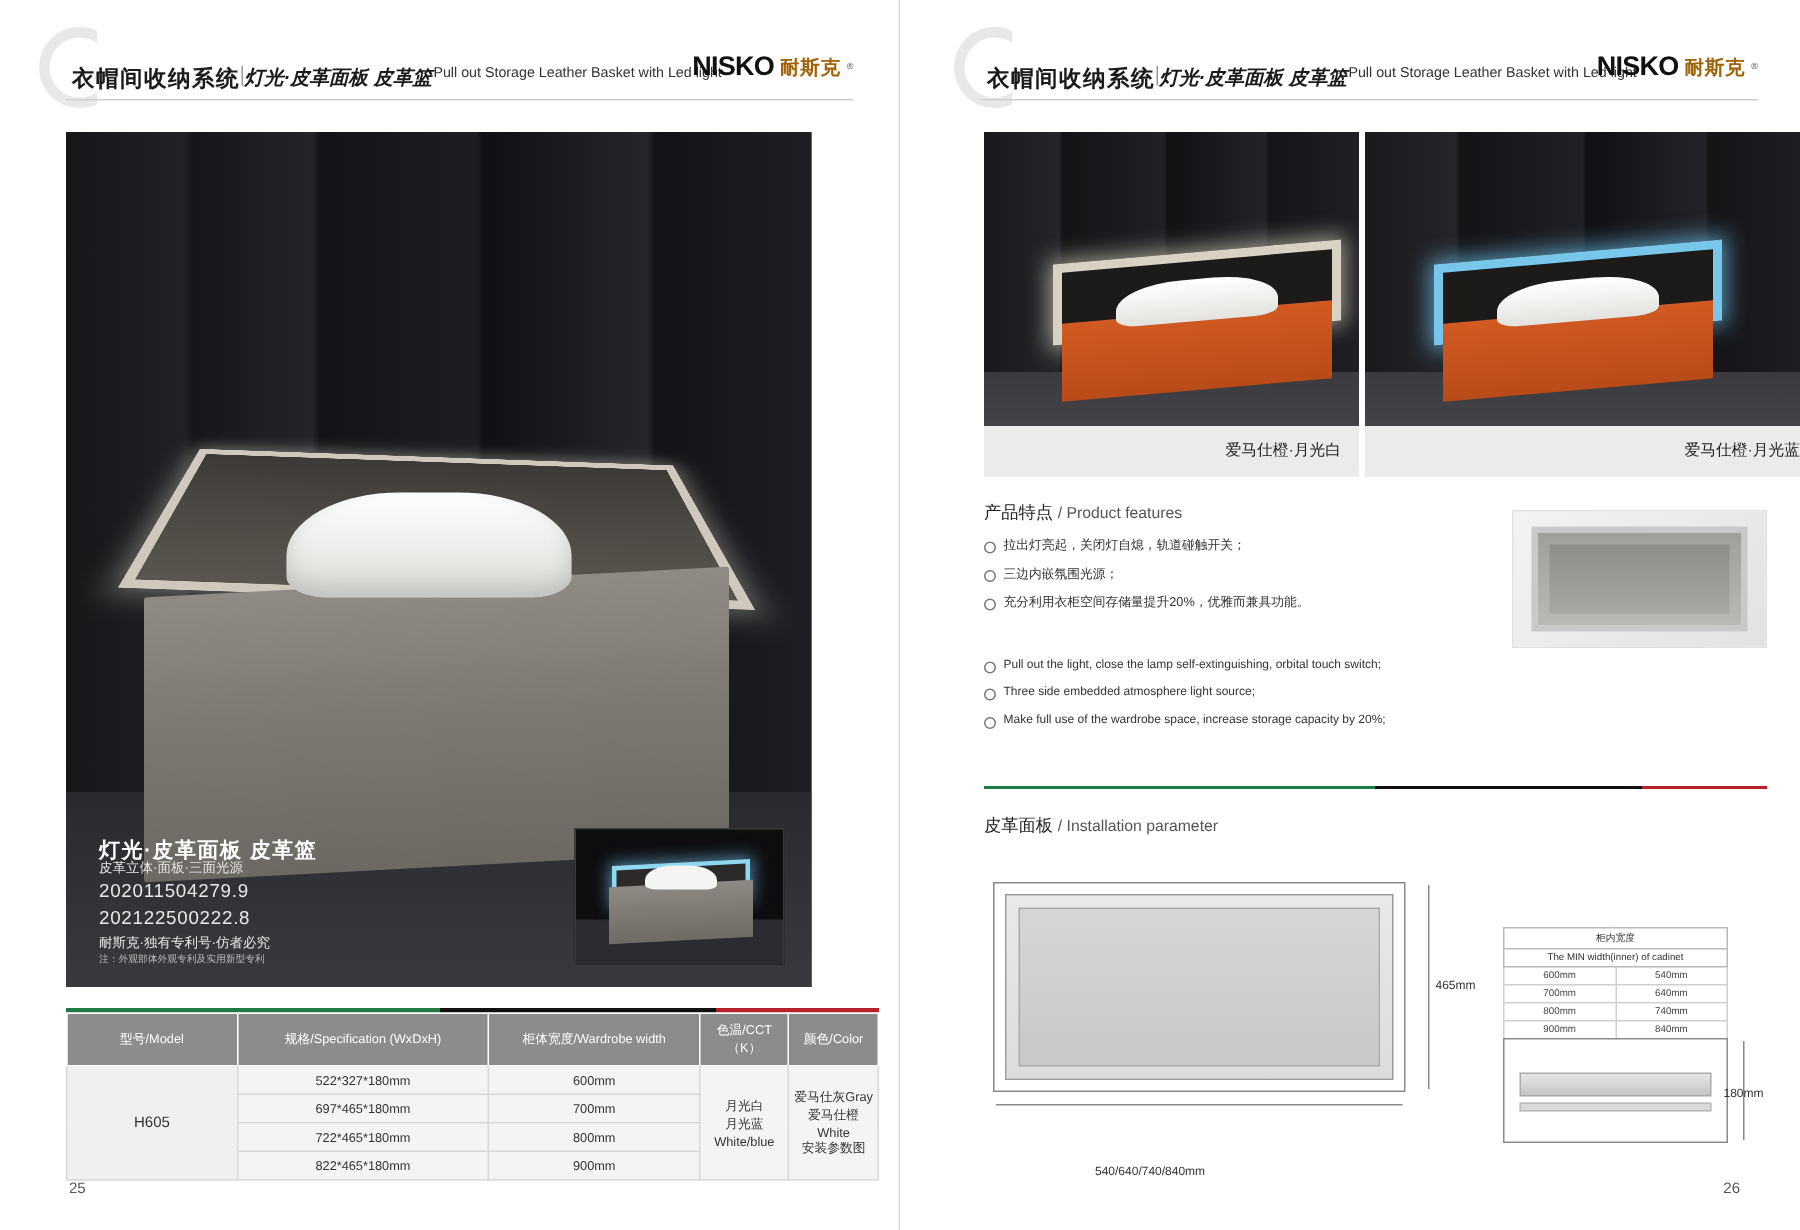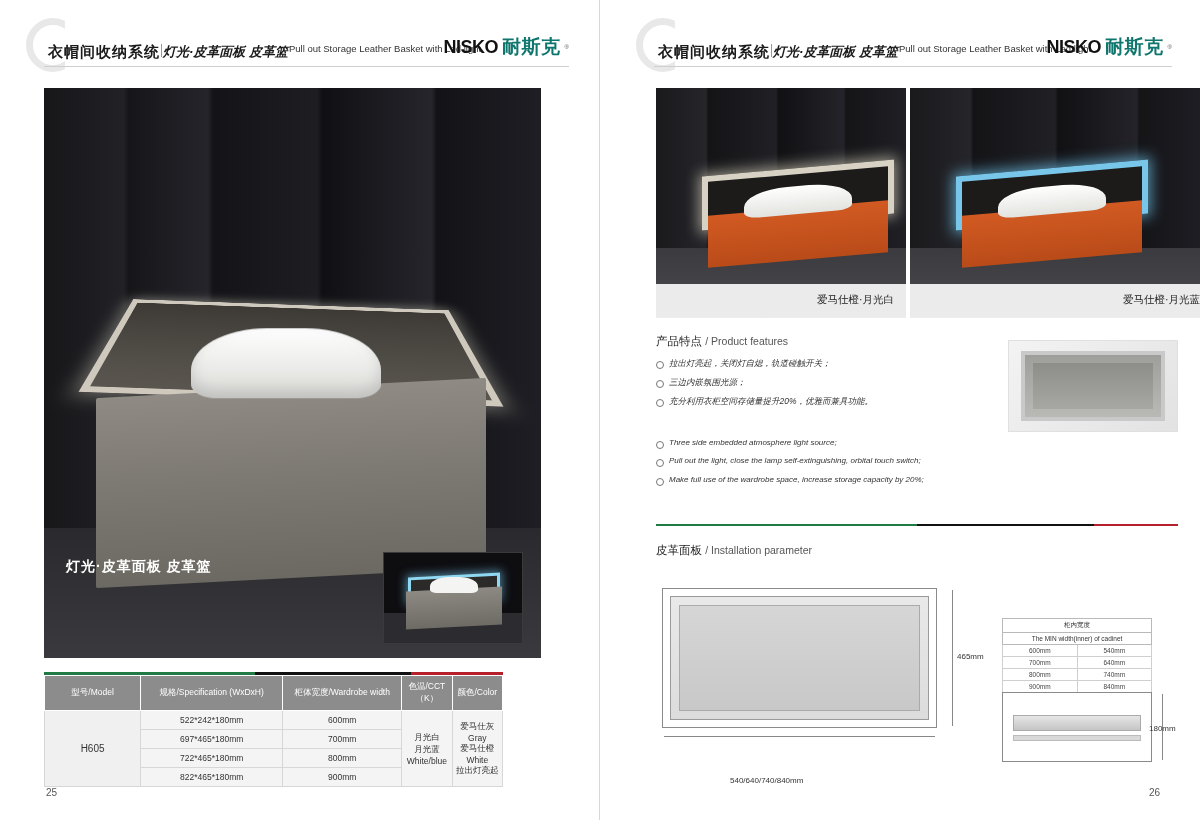--- a/index.html
+++ b/index.html
@@ -26,21 +26,21 @@
     clip-path: polygon(0 0, 72% 0, 72% 26%, 34% 26%, 34% 74%, 72% 74%, 72% 100%, 0 100%);
   }
   .hdr-txt { position:absolute; left:18px; top:21px; display:flex; align-items:flex-start; gap:1px; white-space:nowrap;}
   .hdr-cn { font-size:15px; font-weight:bold; letter-spacing:1px; color:#1b1b1b; }
   .hdr-bar { display:inline-block; width:1px; height:13px; background:#999; position:relative; top:1px; }
   .hdr-sub { font-size:13px; font-weight:bold; color:#1b1b1b; font-style:italic; }
   .hdr-en { font-size:9.5px; color:#333; }
   .hdr-rule { position:absolute; left:14px; right:0; top:44px; height:1px; background:#cfcfcf; }
   .logo { position:absolute; right:0; top:12px; display:flex; align-items:center; gap:4px; }
   .logo-n { font-size:18px; font-weight:bold; letter-spacing:-0.5px; color:#111; }
-  .logo-cn { font-size:19px; font-weight:bold; color:#0f766e; letter-spacing:0.5px; }
+  .logo-cn { font-size:13px; font-weight:bold; color:#a16207; letter-spacing:0.5px; }
   .logo-tm { font-size:6px; vertical-align:super; color:#555; }
 
   
   .hero {
     position:absolute; left:44px; top:88px; width:497px; height:570px;
     background:#111; overflow:hidden;
   }
   .hero-bg {
     position:absolute; inset:0;
     background:
@@ -80,21 +80,21 @@
   .hero-thumb {
     position:absolute; right:18px; bottom:14px; width:140px; height:92px;
     background:#0e0e11; border:1px solid #3a3a3a; overflow:hidden;
   }
   .thumb-floor{position:absolute;left:0;right:0;bottom:0;height:30px;background:#2b2b30;}
   .thumb-basket{position:absolute;left:22px;top:36px;width:96px;height:38px;background:linear-gradient(180deg,#8d8a83,#6e6b64);transform:skewY(-3deg);}
   .thumb-rim{position:absolute;left:24px;top:22px;width:92px;height:26px;border:3px solid #8fd8f2;background:#2c2a28;transform:skewY(-3deg);box-shadow:0 0 10px 2px rgba(120,200,240,.6);}
   .thumb-towel{position:absolute;left:46px;top:24px;width:48px;height:16px;background:#f4f4f2;border-radius:40% 40% 14% 14%/60% 60% 20% 20%;}
 
   
-  .tbl-wrap { position:absolute; left:44px; top:672px; width:459px; }
+  .tbl-wrap { position:absolute; left:44px; top:672px; width:542px; }
   .tbl-accent { height:3px; width:100%; background:linear-gradient(90deg,#1f7a44 0%,#1f7a44 46%,#111 46%,#111 80%,#b6202a 80%,#b6202a 100%); }
   table.spec { width:100%; border-collapse:collapse; font-size:8.5px; }
   table.spec th {
     background:#8c8c8c; color:#fff; font-weight:normal;
     padding:5px 2px; border:1px solid #fff; font-size:8.5px;
   }
   table.spec td {
     border:1px solid #d7d7d7; text-align:center; padding:4px 2px; color:#333;
     background:#f4f4f4;
   }
@@ -113,21 +113,21 @@
   .ph-rim.blue { border-color:#78c7ea; box-shadow:0 0 14px 3px rgba(110,195,235,.7); }
   .ph-rim.white { box-shadow:0 0 14px 3px rgba(255,248,220,.55); }
   .ph-towel { position:absolute; left:88px; bottom:104px; width:108px; height:28px; background:linear-gradient(180deg,#fff,#e2e2de); border-radius:40% 40% 14% 14%/60% 60% 20% 20%; transform:skewY(-5deg); }
   .ph-cap { position:absolute; left:0; right:0; bottom:0; height:34px; background:rgba(250,250,250,.92); }
   .ph-cap span { position:absolute; right:12px; top:9px; font-size:10.5px; color:#222; }
 
   
   .sec-title { position:absolute; font-size:11.5px; color:#222; }
   .sec-title .en { color:#555; font-size:10.5px; }
   ul.feat { list-style:none; margin:0; padding:0; position:absolute; }
-  ul.feat li { font-size:8.5px; color:#333; margin-bottom:8px; padding-left:13px; position:relative; line-height:1.3;font-style:italic; }
+  ul.feat li { font-size:8.5px; color:#333; margin-bottom:8px; padding-left:13px; position:relative; line-height:1.3; }
   ul.feat li:before { content:""; position:absolute; left:0; top:3px; width:6px; height:6px; border-radius:50%; border:1px solid #777; }
   ul.feat.en li { font-size:8px; color:#333; }
 
   .prod-img { position:absolute; background:linear-gradient(135deg,#f3f3f3,#e2e2e2); border:1px solid #e0e0e0; }
   .prod-img .in1 { position:absolute; left:12px; top:10px; right:12px; bottom:10px; border:4px solid #c9c9c9; background:linear-gradient(180deg,#9e9e9a,#b9b9b5); }
   .prod-img .in2 { position:absolute; left:24px; top:22px; right:24px; bottom:22px; background:linear-gradient(180deg,#8d8d89,#a7a7a3); }
 
   .divider { position:absolute; height:2px; background:linear-gradient(90deg,#1f7a44 0%,#1f7a44 50%,#111 50%,#111 84%,#b6202a 84%,#b6202a 100%); }
 
   
@@ -170,20 +170,27 @@
 
     <div class="hero">
       <div class="hero-bg"></div>
       <div class="hero-floor"></div>
       <div class="basket">
         <div class="basket-inner"></div>
         <div class="basket-body"></div>
         <div class="towel"></div>
       </div>
       <div class="hero-label">灯光·皮革面板 皮革篮</div>
+      <div class="hero-meta">
+        <div>皮革立体·面板·三面光源</div>
+        <div class="big">202011504279.9</div>
+        <div class="big">202122500222.8</div>
+        <div>耐斯克·独有专利号·仿者必究</div>
+        <div class="tiny">注：外观部体外观专利及实用新型专利</div>
+      </div>
       <div class="hero-thumb">
         <div class="thumb-floor"></div>
         <div class="thumb-rim"></div>
         <div class="thumb-basket"></div>
         <div class="thumb-towel"></div>
       </div>
     </div>
 
     <div class="tbl-wrap">
       <div class="tbl-accent"></div>
@@ -193,31 +200,31 @@
             <th style="width:21%">型号/Model</th>
             <th style="width:31%">规格/Specification (WxDxH)</th>
             <th style="width:26%">柜体宽度/Wardrobe width</th>
             <th style="width:11%">色温/CCT（K）</th>
             <th style="width:11%">颜色/Color</th>
           </tr>
         </thead>
         <tbody>
           <tr>
             <td class="model" rowspan="4">H605</td>
-            <td>522*242*180mm</td>
+            <td>522*327*180mm</td>
             <td>600mm</td>
             <td rowspan="4">
               <div>月光白</div>
               <div>月光蓝</div>
               <div>White/blue</div>
             </td>
             <td rowspan="4">
               <div>爱马仕灰Gray</div>
               <div>爱马仕橙 White</div>
-              <div>拉出灯亮起</div>
+              <div>安装参数图</div>
             </td>
           </tr>
           <tr>
             <td>697*465*180mm</td>
             <td>700mm</td>
           </tr>
           <tr>
             <td>722*465*180mm</td>
             <td>800mm</td>
           </tr>
@@ -277,22 +284,22 @@
       <span class="en">/ Product features</span>
     </div>
 
     <ul class="feat" style="left:56px; top:358px; width:350px;">
       <li>拉出灯亮起，关闭灯自熄，轨道碰触开关；</li>
       <li>三边内嵌氛围光源；</li>
       <li>充分利用衣柜空间存储量提升20%，优雅而兼具功能。</li>
     </ul>
 
     <ul class="feat en" style="left:56px; top:438px; width:390px;">
+      <li>Pull out the light, close the lamp self-extinguishing, orbital touch switch;</li>
       <li>Three side embedded atmosphere light source;</li>
-      <li>Pull out the light, close the lamp self-extinguishing, orbital touch switch;</li>
       <li>Make full use of the wardrobe space, increase storage capacity by 20%;</li>
     </ul>
 
     <div class="prod-img" style="left:408px; top:340px; width:170px; height:92px;">
       <div class="in1"></div>
       <div class="in2"></div>
     </div>
 
     <div class="divider" style="left:56px; top:524px; width:522px;"></div>
 

